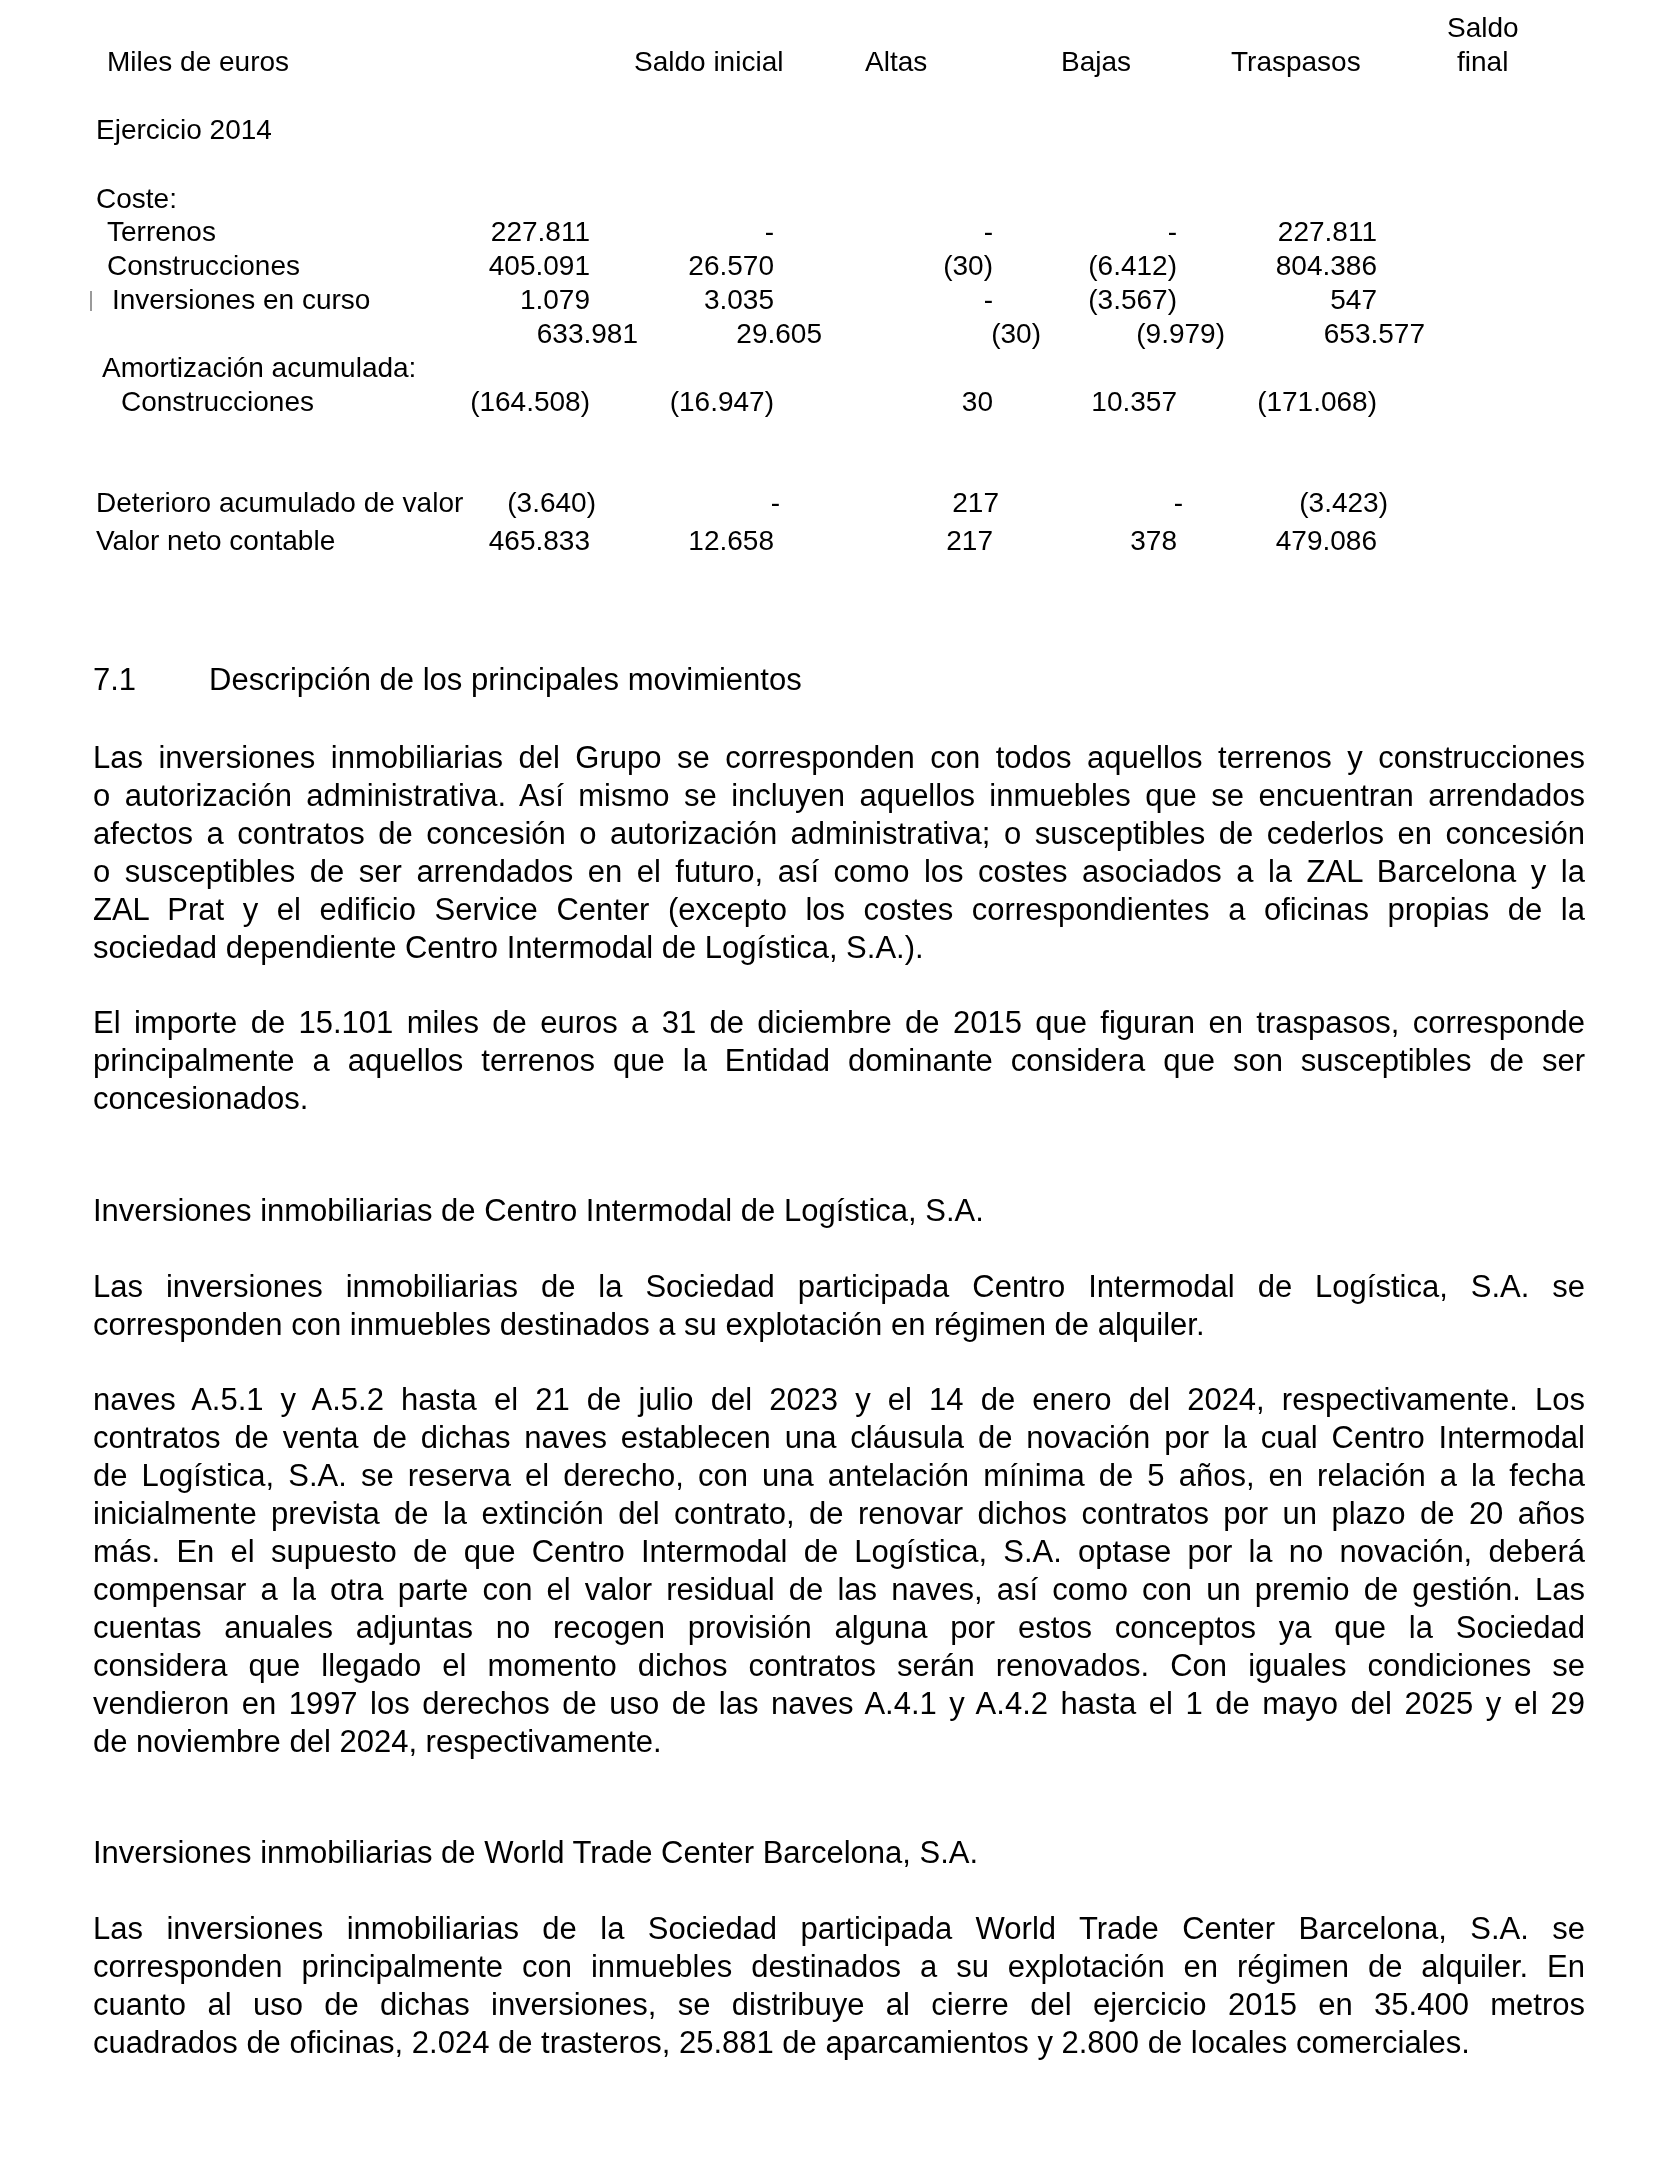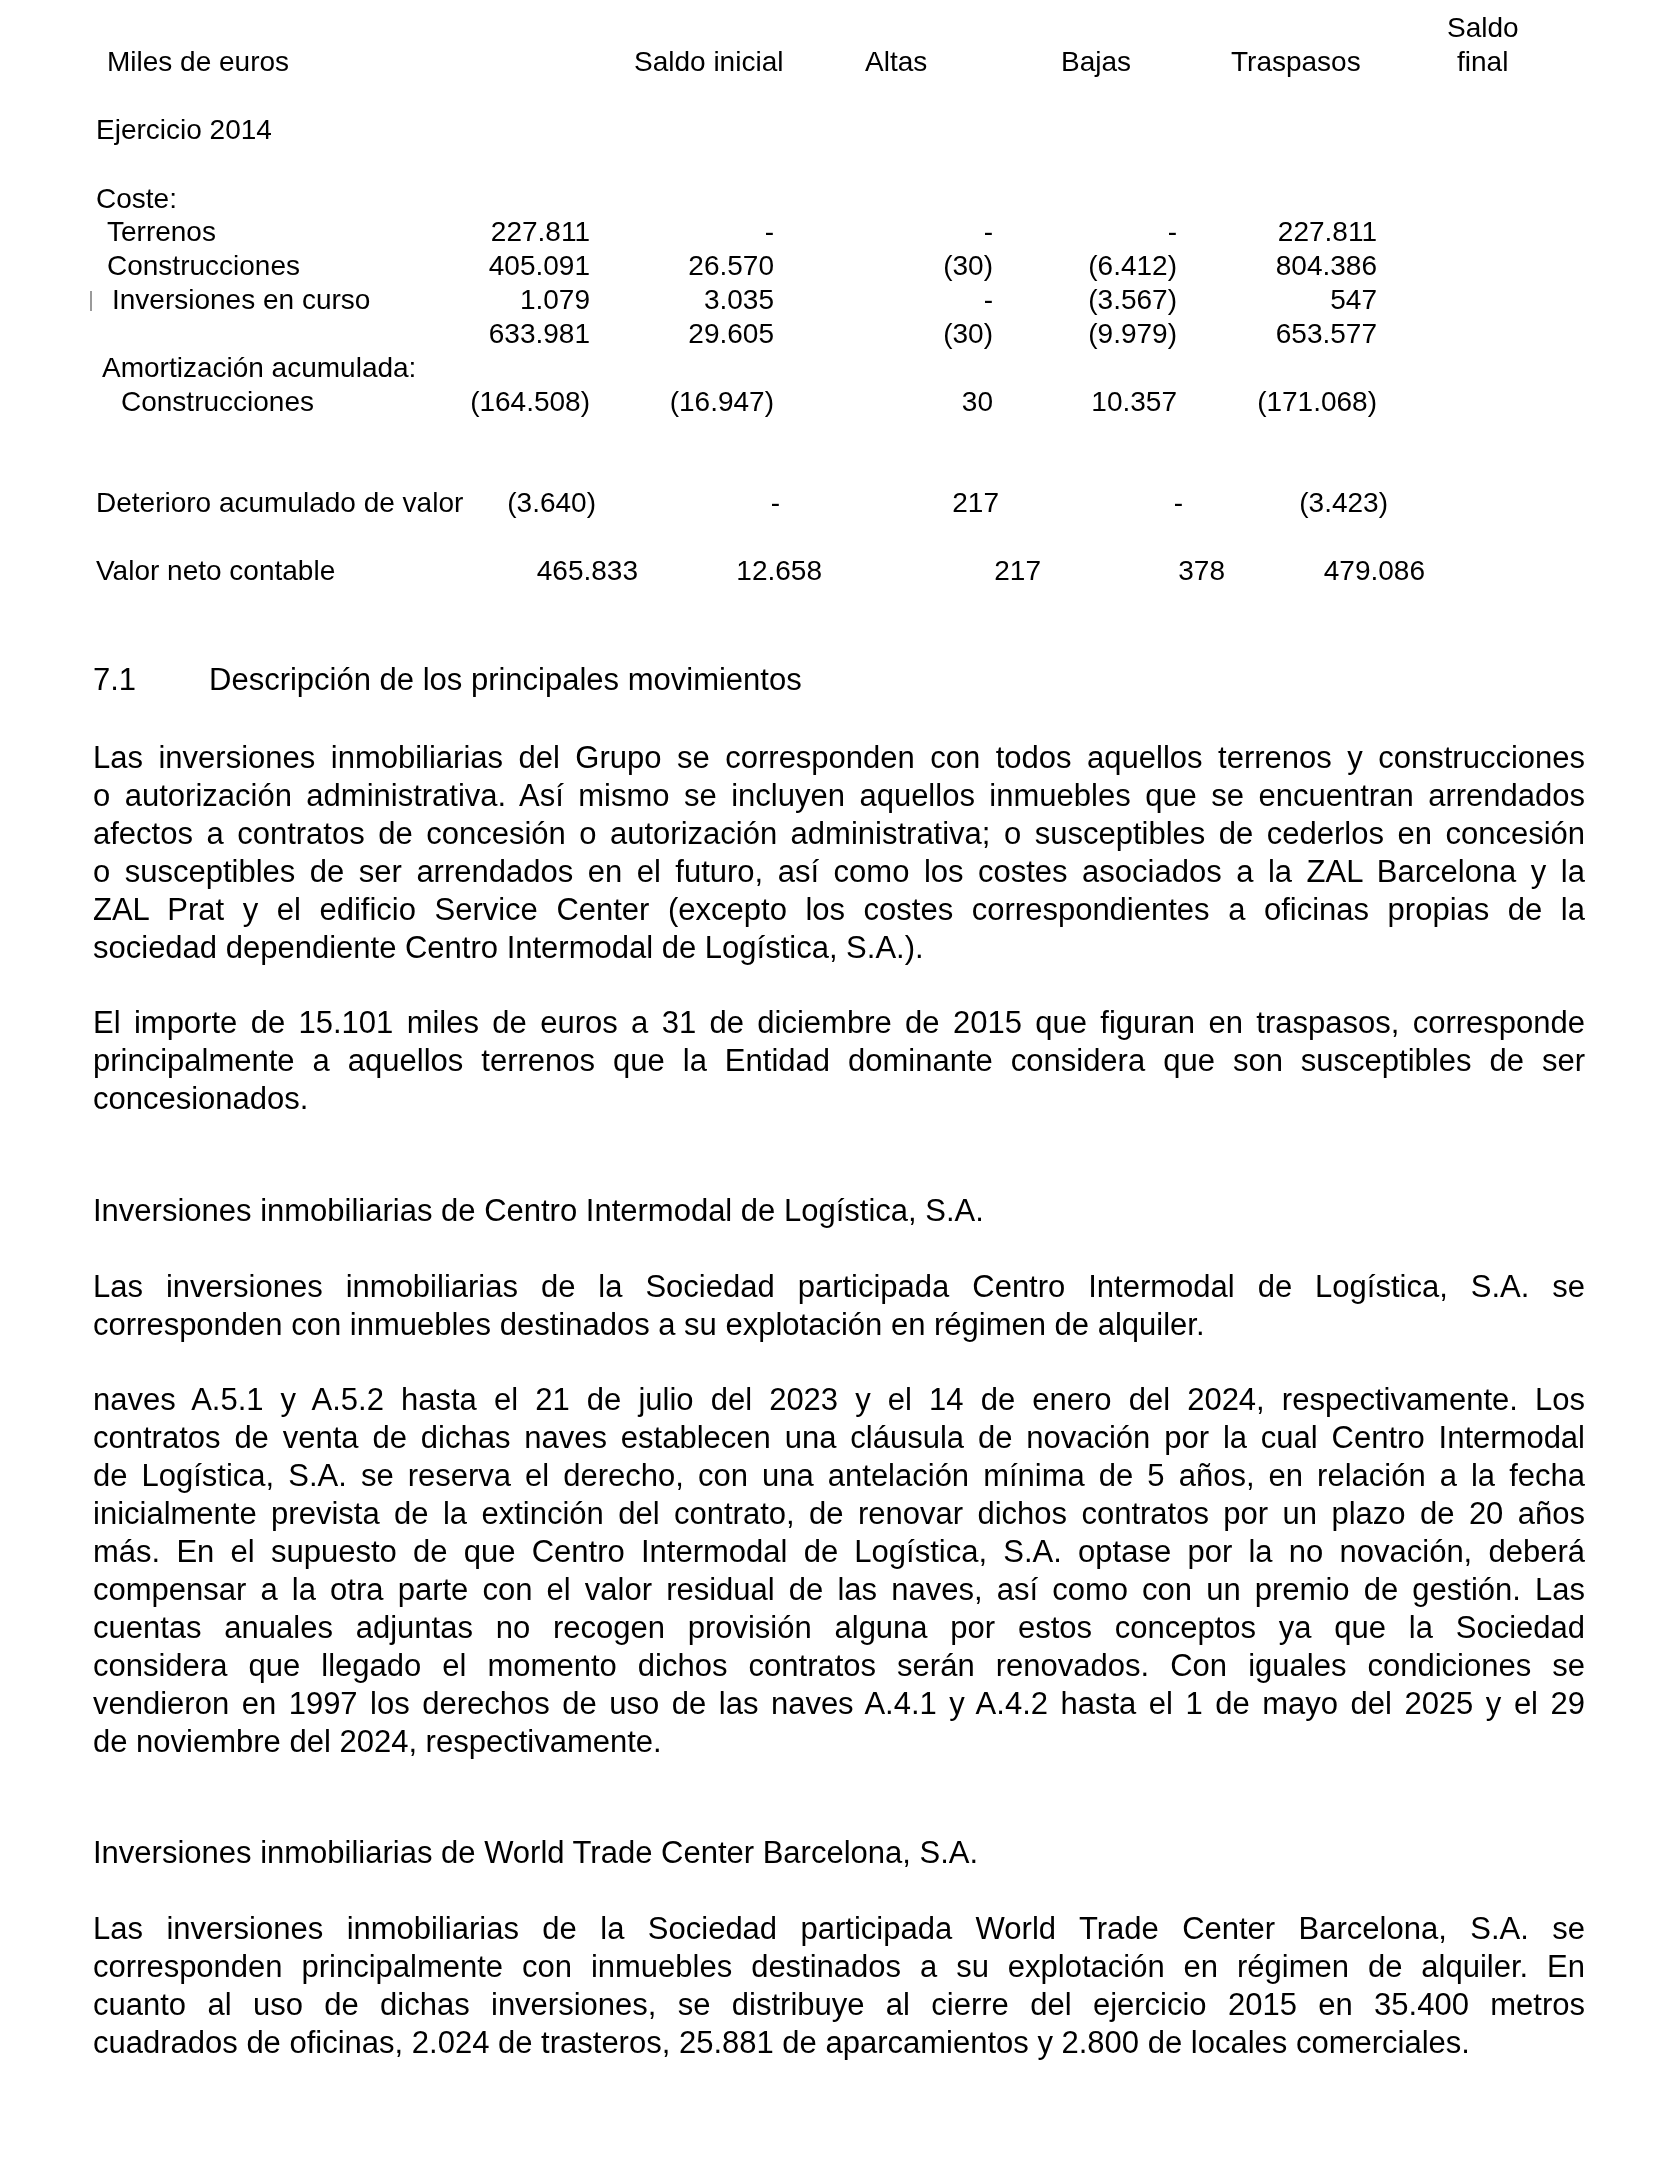--- a/index.html
+++ b/index.html
@@ -74,21 +74,21 @@
     <div class="cursor-mark" style="top:291px;"></div>
     <div class="row" style="top:283px;">
       <span class="lbl" style="left:112px;">Inversiones en curso</span>
       <span class="num c1">1.079</span>
       <span class="num c2">3.035</span>
       <span class="num c3">-</span>
       <span class="num c4">(3.567)</span>
       <span class="num c5">547</span>
     </div>
 
-    <div class="row" style="top:317px;">
+    <div class="row" style="top:317px;padding-left:48px;">
       <span class="num c1">633.981</span>
       <span class="num c2">29.605</span>
       <span class="num c3">(30)</span>
       <span class="num c4">(9.979)</span>
       <span class="num c5">653.577</span>
     </div>
 
     <div class="hdr" style="left:102px;top:351px;">Amortización acumulada:</div>
 
     <div class="row" style="top:385px;">
@@ -102,21 +102,21 @@
 
     <div class="row" style="top:486px;padding-left:6px;">
       <span class="lbl" style="left:96px;">Deterioro acumulado de valor</span>
       <span class="num c1">(3.640)</span>
       <span class="num c2">-</span>
       <span class="num c3">217</span>
       <span class="num c4">-</span>
       <span class="num" style="right:calc(1672px - 1586px);">(3.423)</span>
     </div>
 
-    <div class="row" style="top:554px;padding-left:48px;">
+    <div class="row" style="top:524px;">
       <span class="lbl" style="left:96px;">Valor neto contable</span>
       <span class="num c1">465.833</span>
       <span class="num c2">12.658</span>
       <span class="num c3">217</span>
       <span class="num c4">378</span>
       <span class="num c5">479.086</span>
     </div>
   </div>
 
   <div class="section-title">

